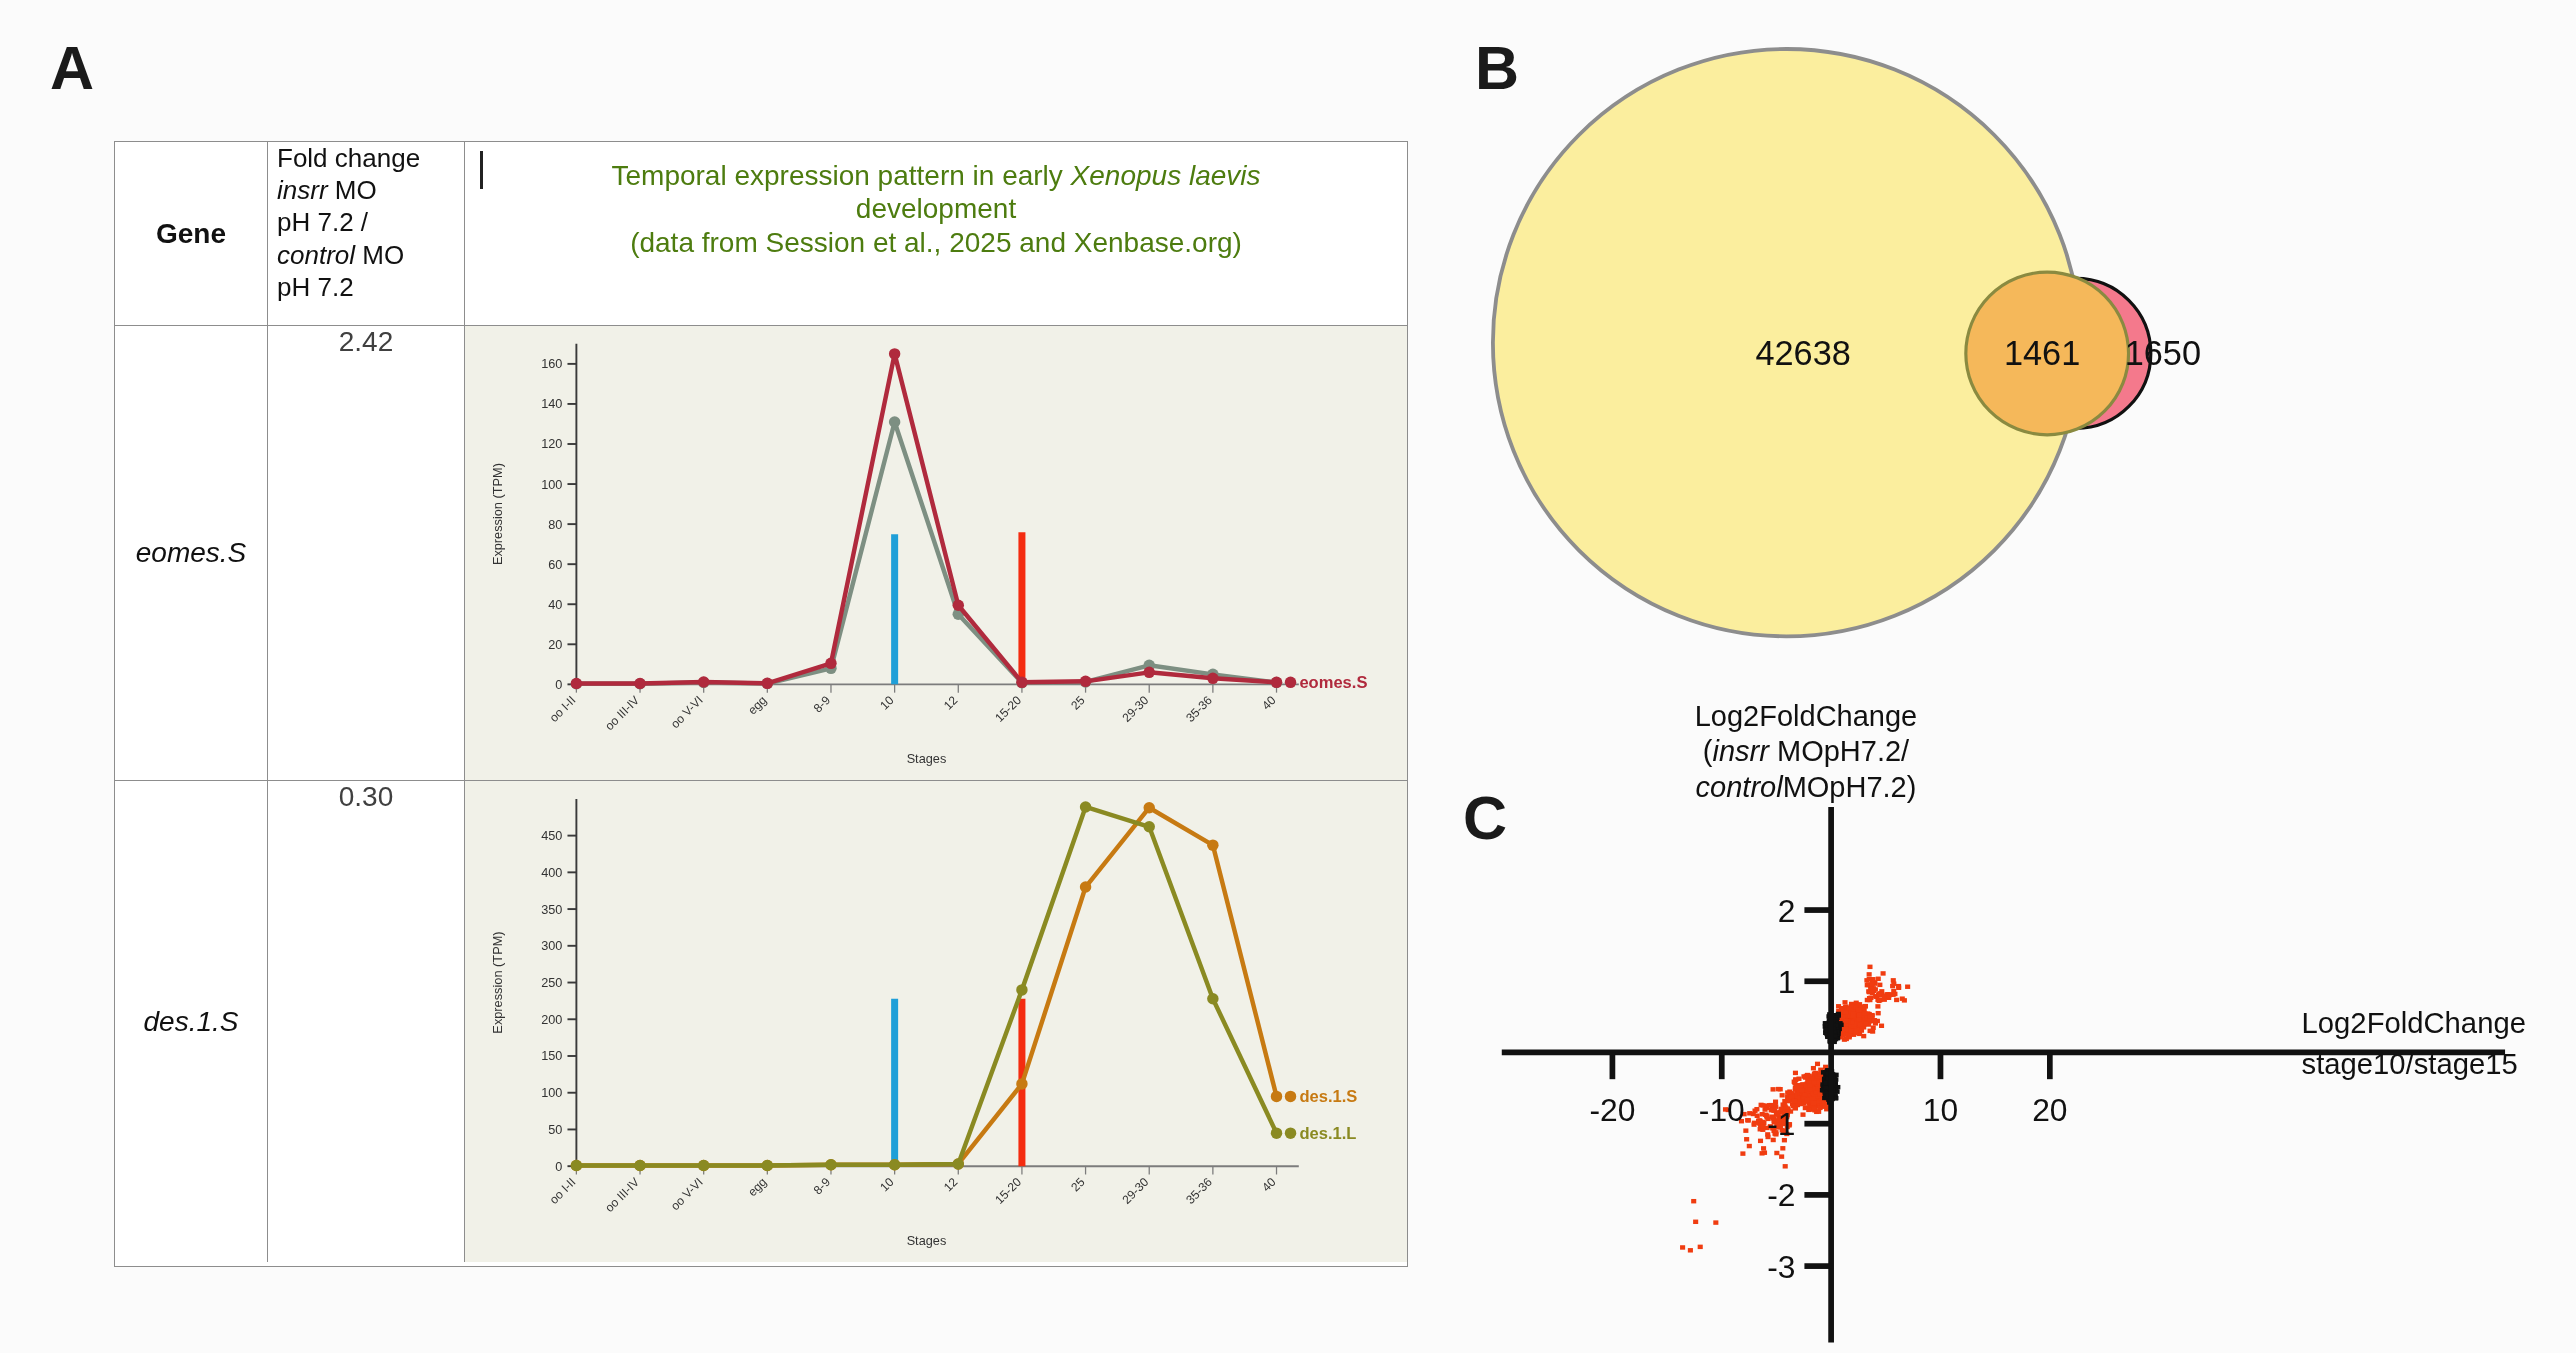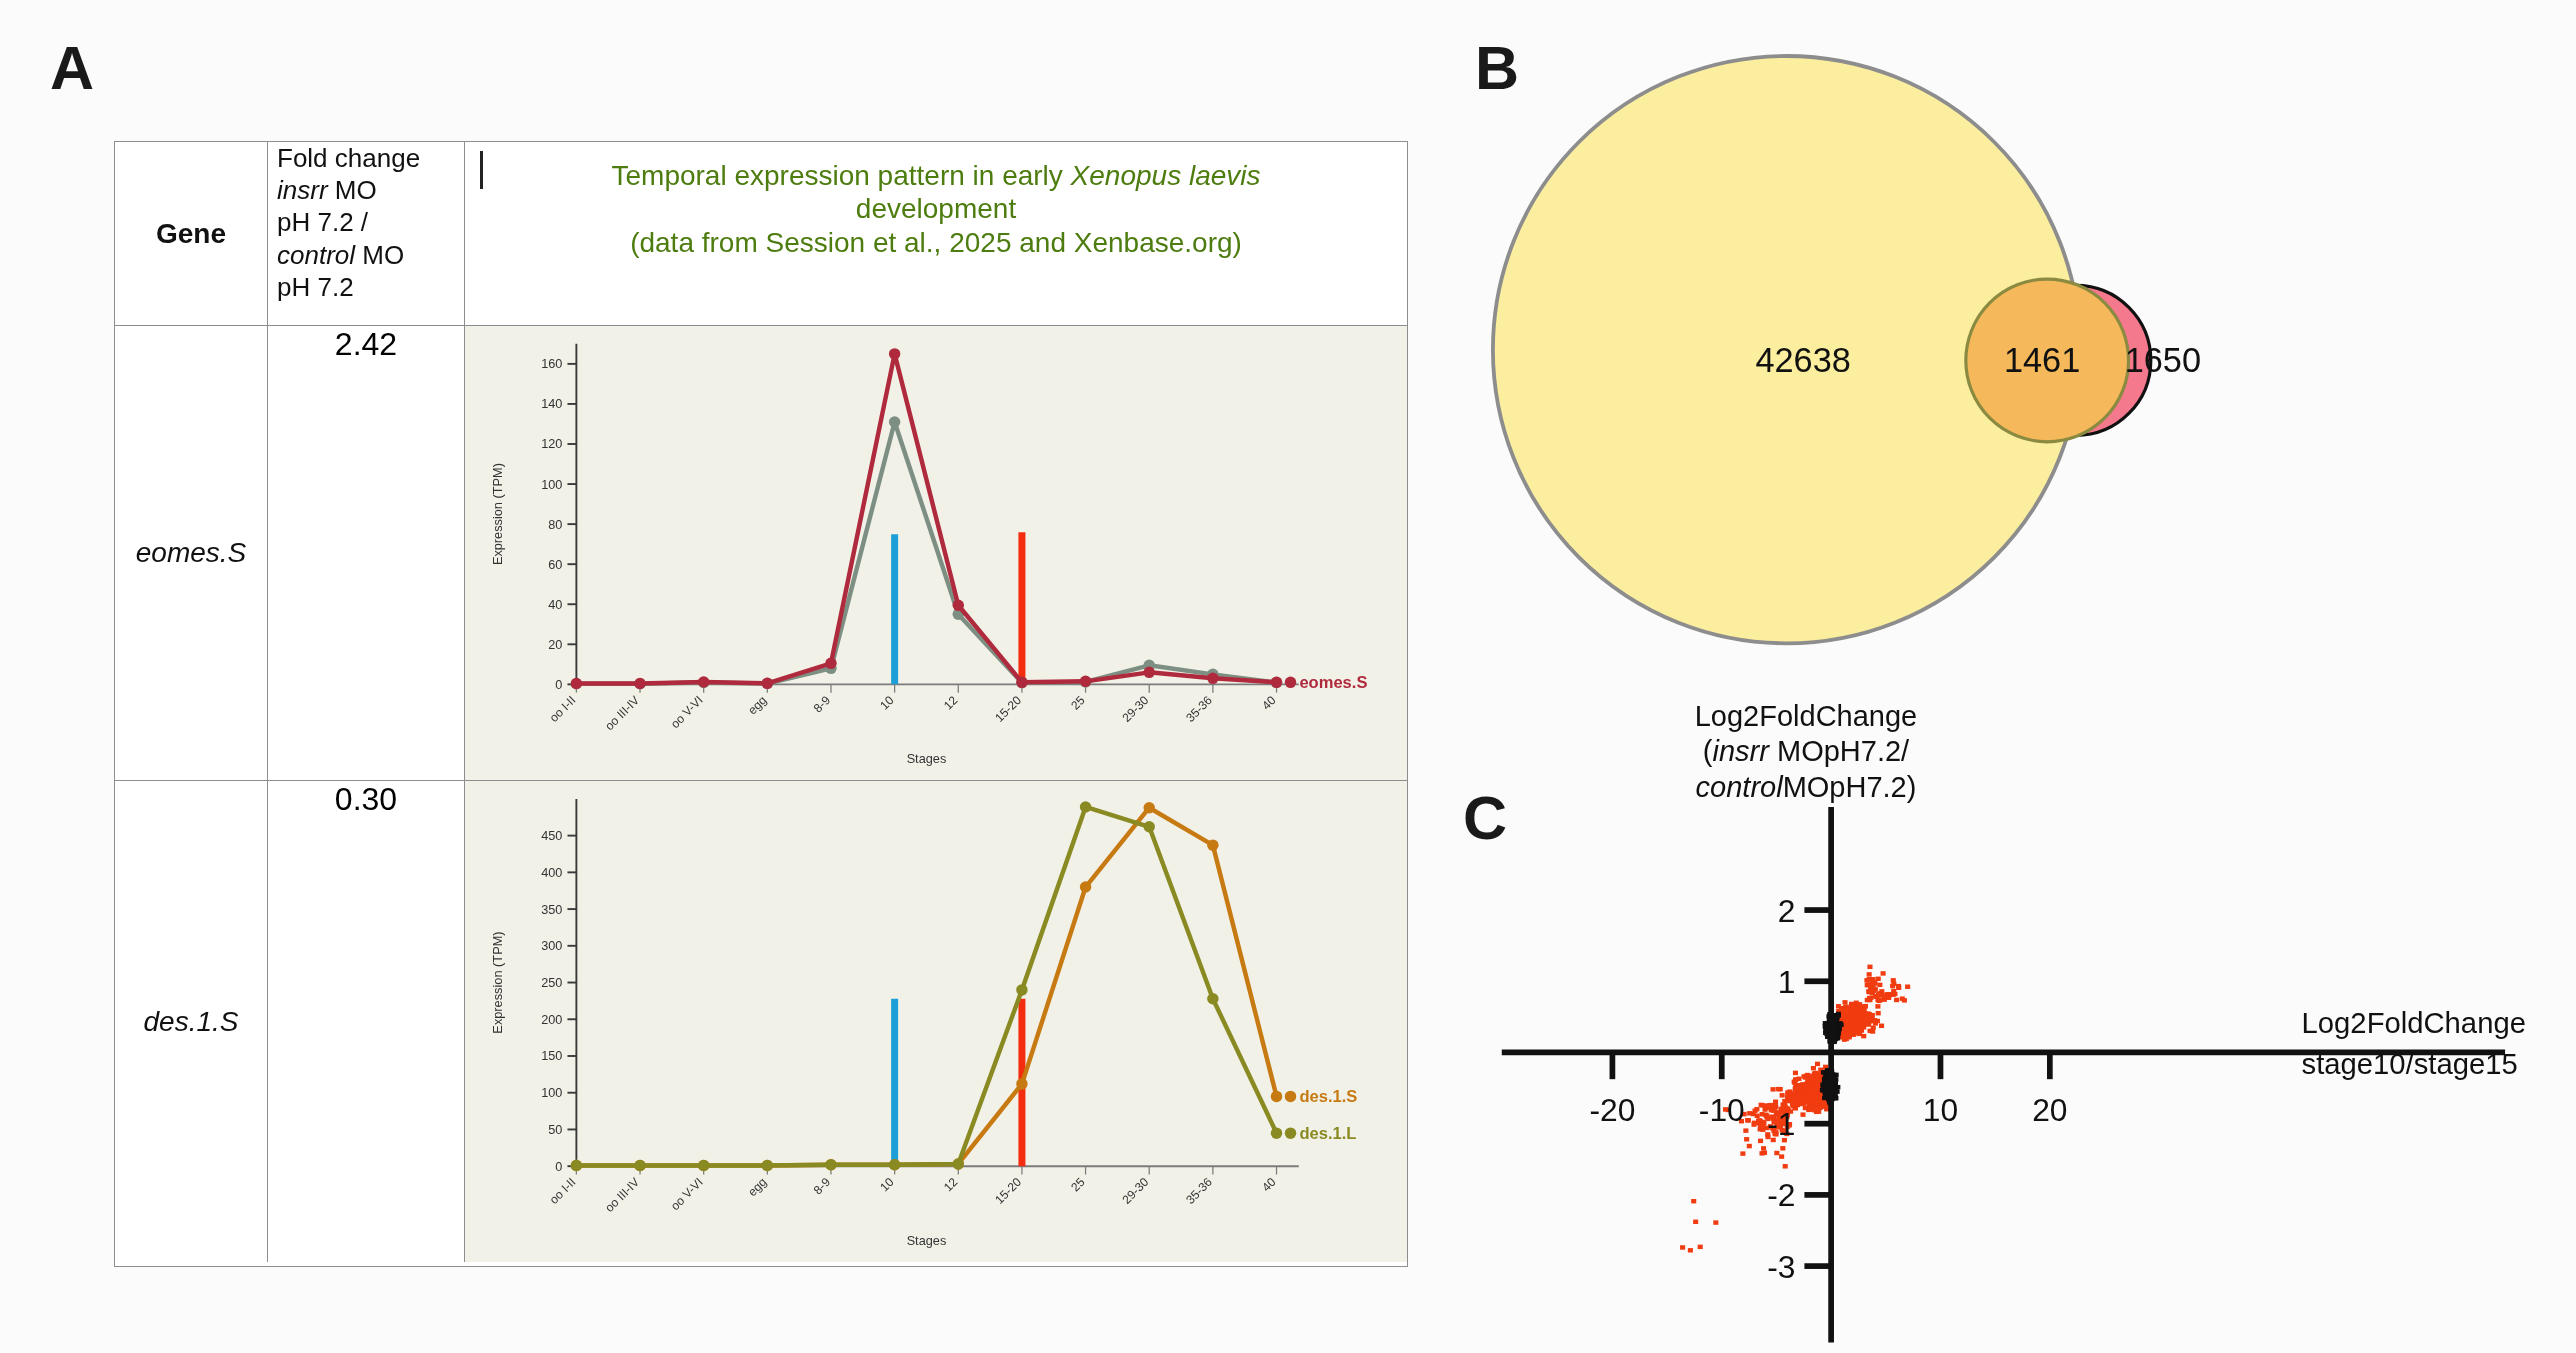--- a/index.html
+++ b/index.html
@@ -46,35 +46,35 @@
   .hdr-fc i{ font-style:italic; }
   .hdr-chart{
     font-size:28px; color:#4d7c0f; text-align:center;
     padding:16.5px 21.6px 0 21.6px; line-height:1.2;
   }
   .hdr-chart i{ font-style:italic; }
   .hdr-tickmark{
     position:absolute; left:15.3px; top:9px; width:2.5px; height:38px; background:#222;
   }
   .gene-name{ font-size:28px; font-style:italic; color:#111; }
-  .fc-val{ font-size:32px; color:#000000; }
+  .fc-val{ font-size:28px; color:#404040; }
 
   
   .chart-area{
     position:absolute; left:0; top:0; right:0; bottom:0;
     background:#f1f1e8;
   }
   .chart-svg{ position:absolute; left:0; top:0; width:100%; height:100%; }
   .tickv{ font-size:20px; fill:#333; }
   .xtickv{ font-size:19px; fill:#333; }
   .serieslabel{ font-size:26px; font-weight:bold; }
 
   
   #panel-b{
-    position:absolute; left:1475px; top:35px;
+    position:absolute; left:1475px; top:28px;
     width:763px; height:642px;
   }
   #venn-svg{ width:100%; height:100%; }
   .venn-num{ font-size:54px; fill:#111; font-family:"Liberation Sans", sans-serif; }
 
   #venn-caption{
     position:absolute; left:1526px; top:699px;
     width:560px; text-align:center;
     font-size:29px; line-height:1.22; color:#111;
   }

